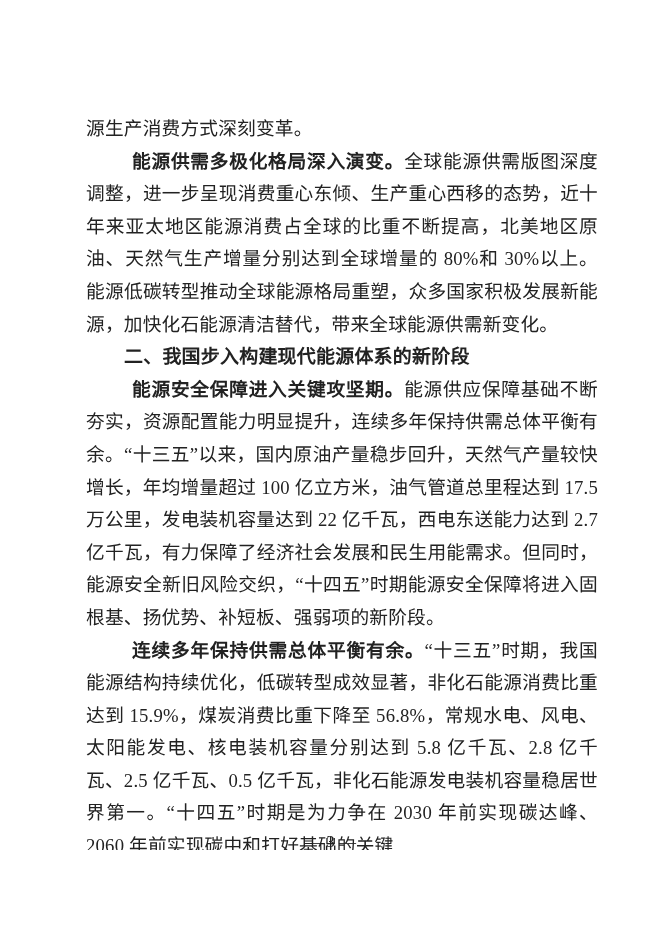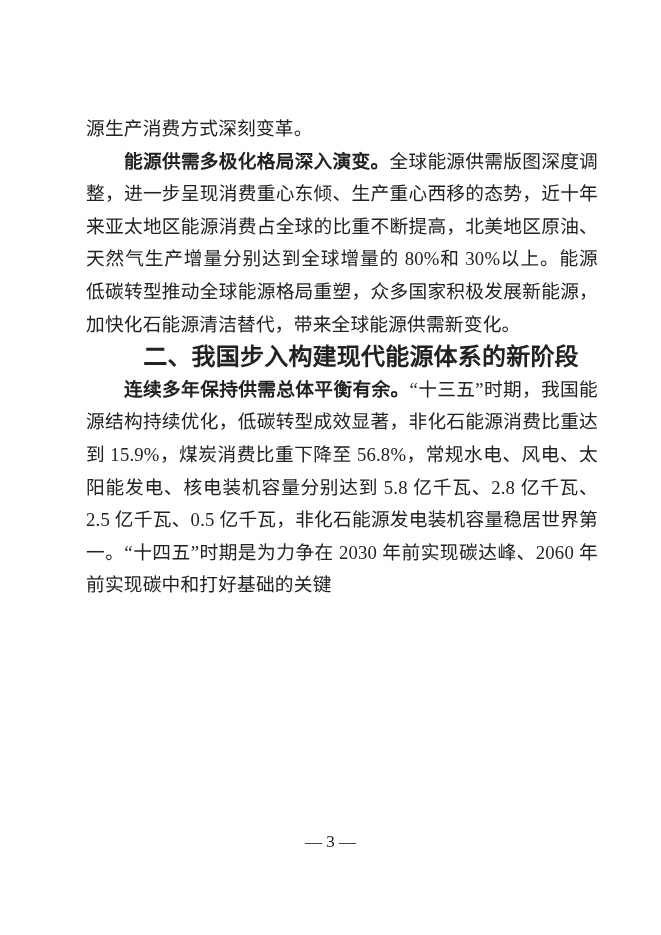--- a/index.html
+++ b/index.html
@@ -28,29 +28,30 @@
     line-height: 32.6px;
     text-align: justify;
     text-justify: inter-ideograph;
     letter-spacing: 0.2px;
   }
   .para.indent {
     text-indent: 38px;
   }
   .lead {
     font-weight: 700;
+    margin-left: 8px;
   }
   .section-heading {
     margin: 0;
-    font-size: 24px;
+    font-size: 19px;
     line-height: 32.6px;
     font-weight: 700;
     font-family: "Liberation Sans", "DejaVu Sans", sans-serif;
     text-indent: 38px;
-    text-align: center;
+    text-align: left;
     letter-spacing: 0.2px;
   }
   .footer {
     position: absolute;
     left: 0;
     top: 831px;
     width: 661px;
     text-align: center;
     font-size: 17px;
     line-height: 22px;
@@ -62,19 +63,20 @@
 
 <div class="page">
   <div class="content">
 
     <p class="para"><span>源生产消费方式深刻变革。</span></p>
 
     <p class="para indent"><span class="lead">能源供需多极化格局深入演变。</span><span>全球能源供需版图深度调整，进一步呈现消费重心东倾、生产重心西移的态势，近十年来亚太地区能源消费占全球的比重不断提高，北美地区原油、天然气生产增量分别达到全球增量的 80%和 30%以上。能源低碳转型推动全球能源格局重塑，众多国家积极发展新能源，加快化石能源清洁替代，带来全球能源供需新变化。</span></p>
 
     <h2 class="section-heading"><span>二、我国步入构建现代能源体系的新阶段</span></h2>
 
+    <p class="para indent"><span class="lead">能源安全保障进入关键攻坚期。</span><span>能源供应保障基础不断夯实，资源配置能力明显提升，连续多年保持供需总体平衡有余。“十三五”以来，国内原油产量稳步回升，天然气产量较快增长，年均增量超过 100 亿立方米，油气管道总里程达到 17.5 万公里，发电装机容量达到 22 亿千瓦，西电东送能力达到 2.7 亿千瓦，有力保障了经济社会发展和民生用能需求。但同时，能源安全新旧风险交织，“十四五”时期能源安全保障将进入固根基、扬优势、补短板、强弱项的新阶段。</span></p>
 
     <p class="para indent"><span class="lead">连续多年保持供需总体平衡有余。</span><span>“十三五”时期，我国能源结构持续优化，低碳转型成效显著，非化石能源消费比重达到 15.9%，煤炭消费比重下降至 56.8%，常规水电、风电、太阳能发电、核电装机容量分别达到 5.8 亿千瓦、2.8 亿千瓦、2.5 亿千瓦、0.5 亿千瓦，非化石能源发电装机容量稳居世界第一。“十四五”时期是为力争在 2030 年前实现碳达峰、2060 年前实现碳中和打好基础的关键</span></p>
 
   </div>
 
   <div class="footer"><span>— 3 —</span></div>
 </div>
 
 </body></html>

